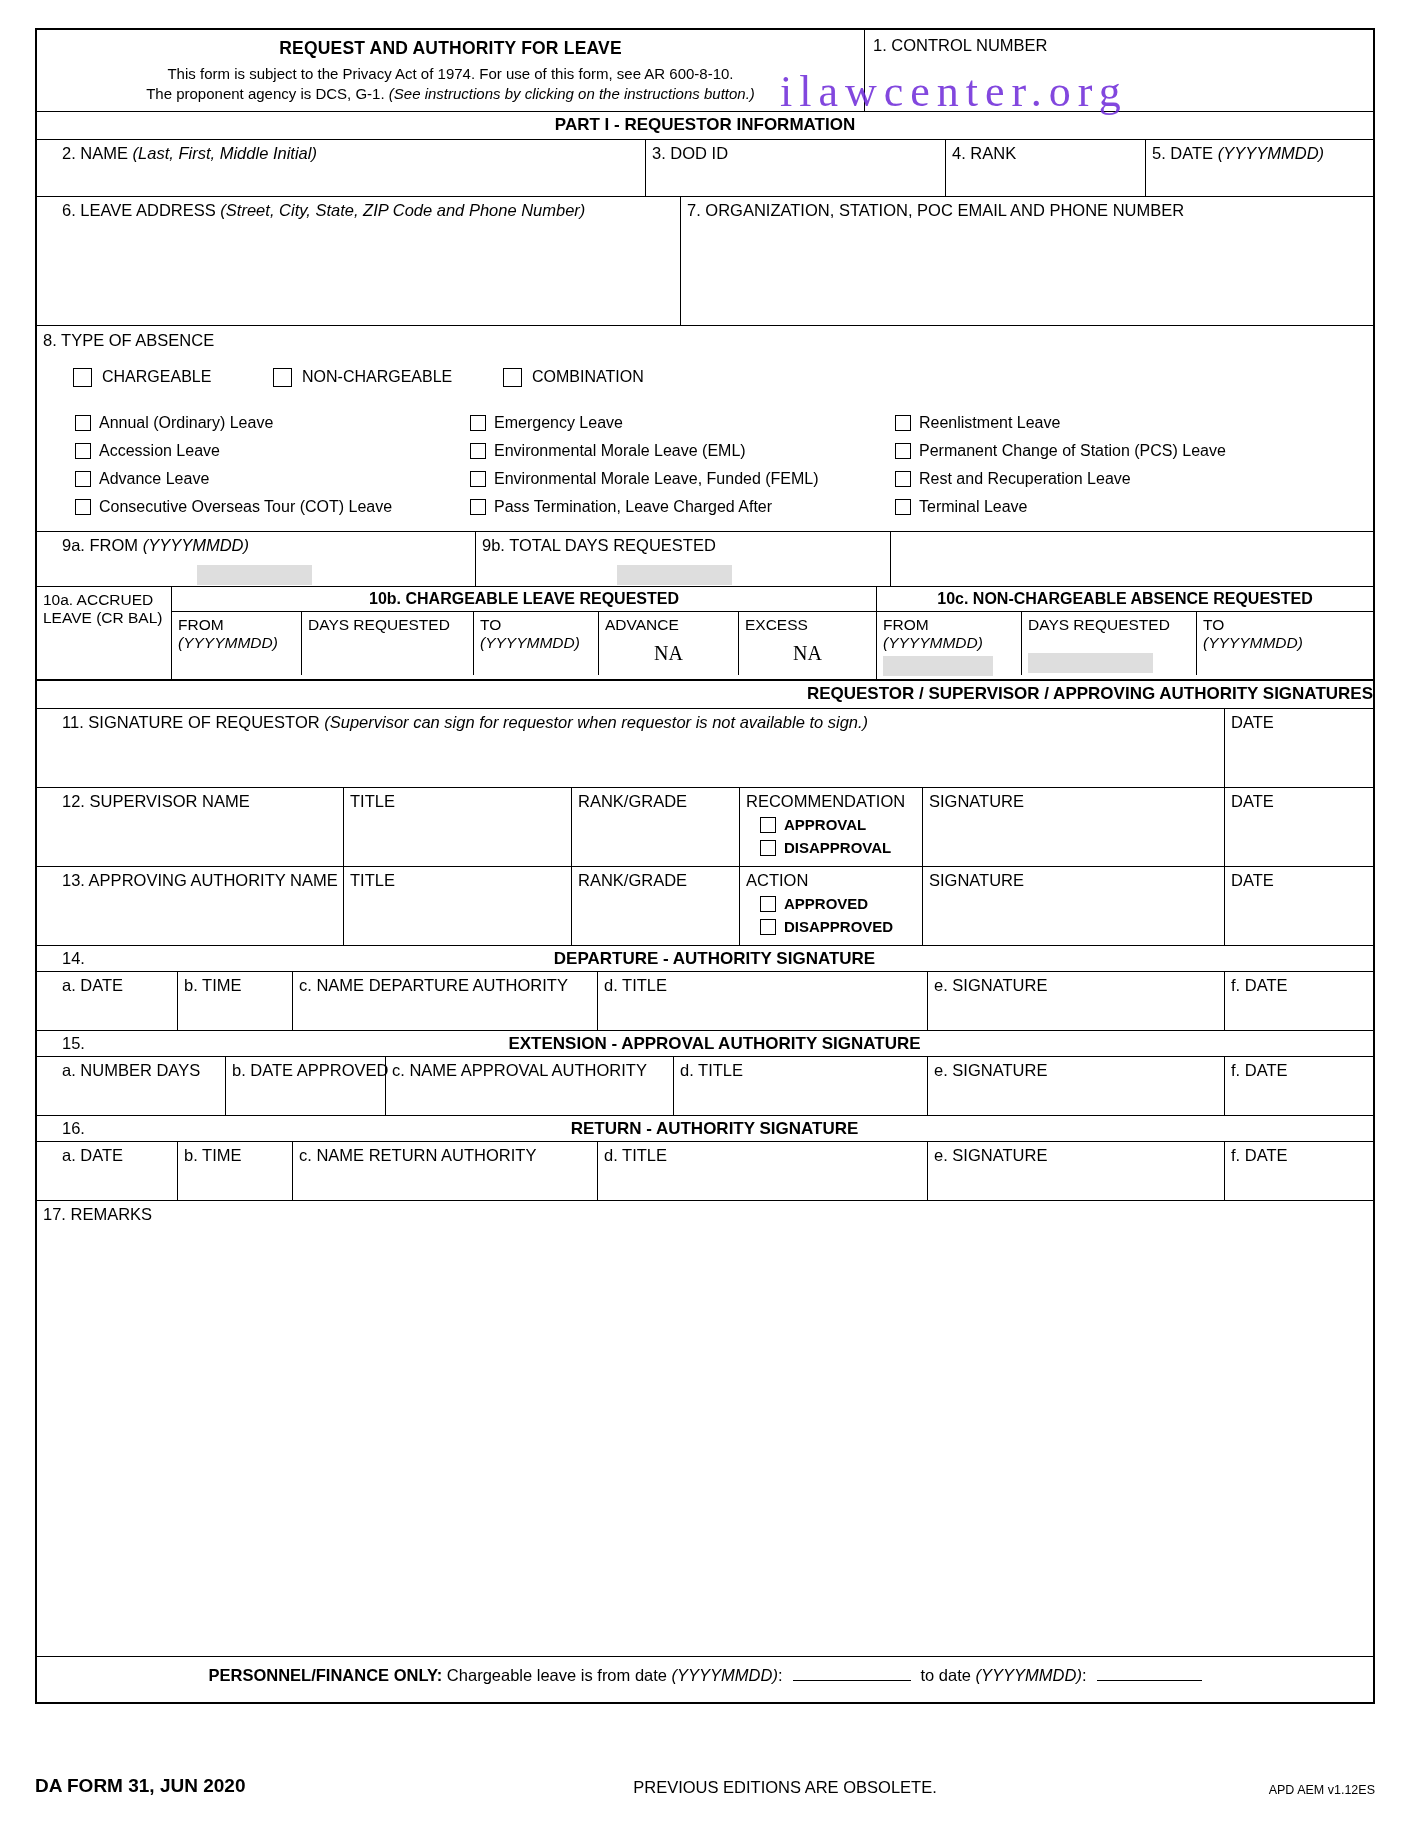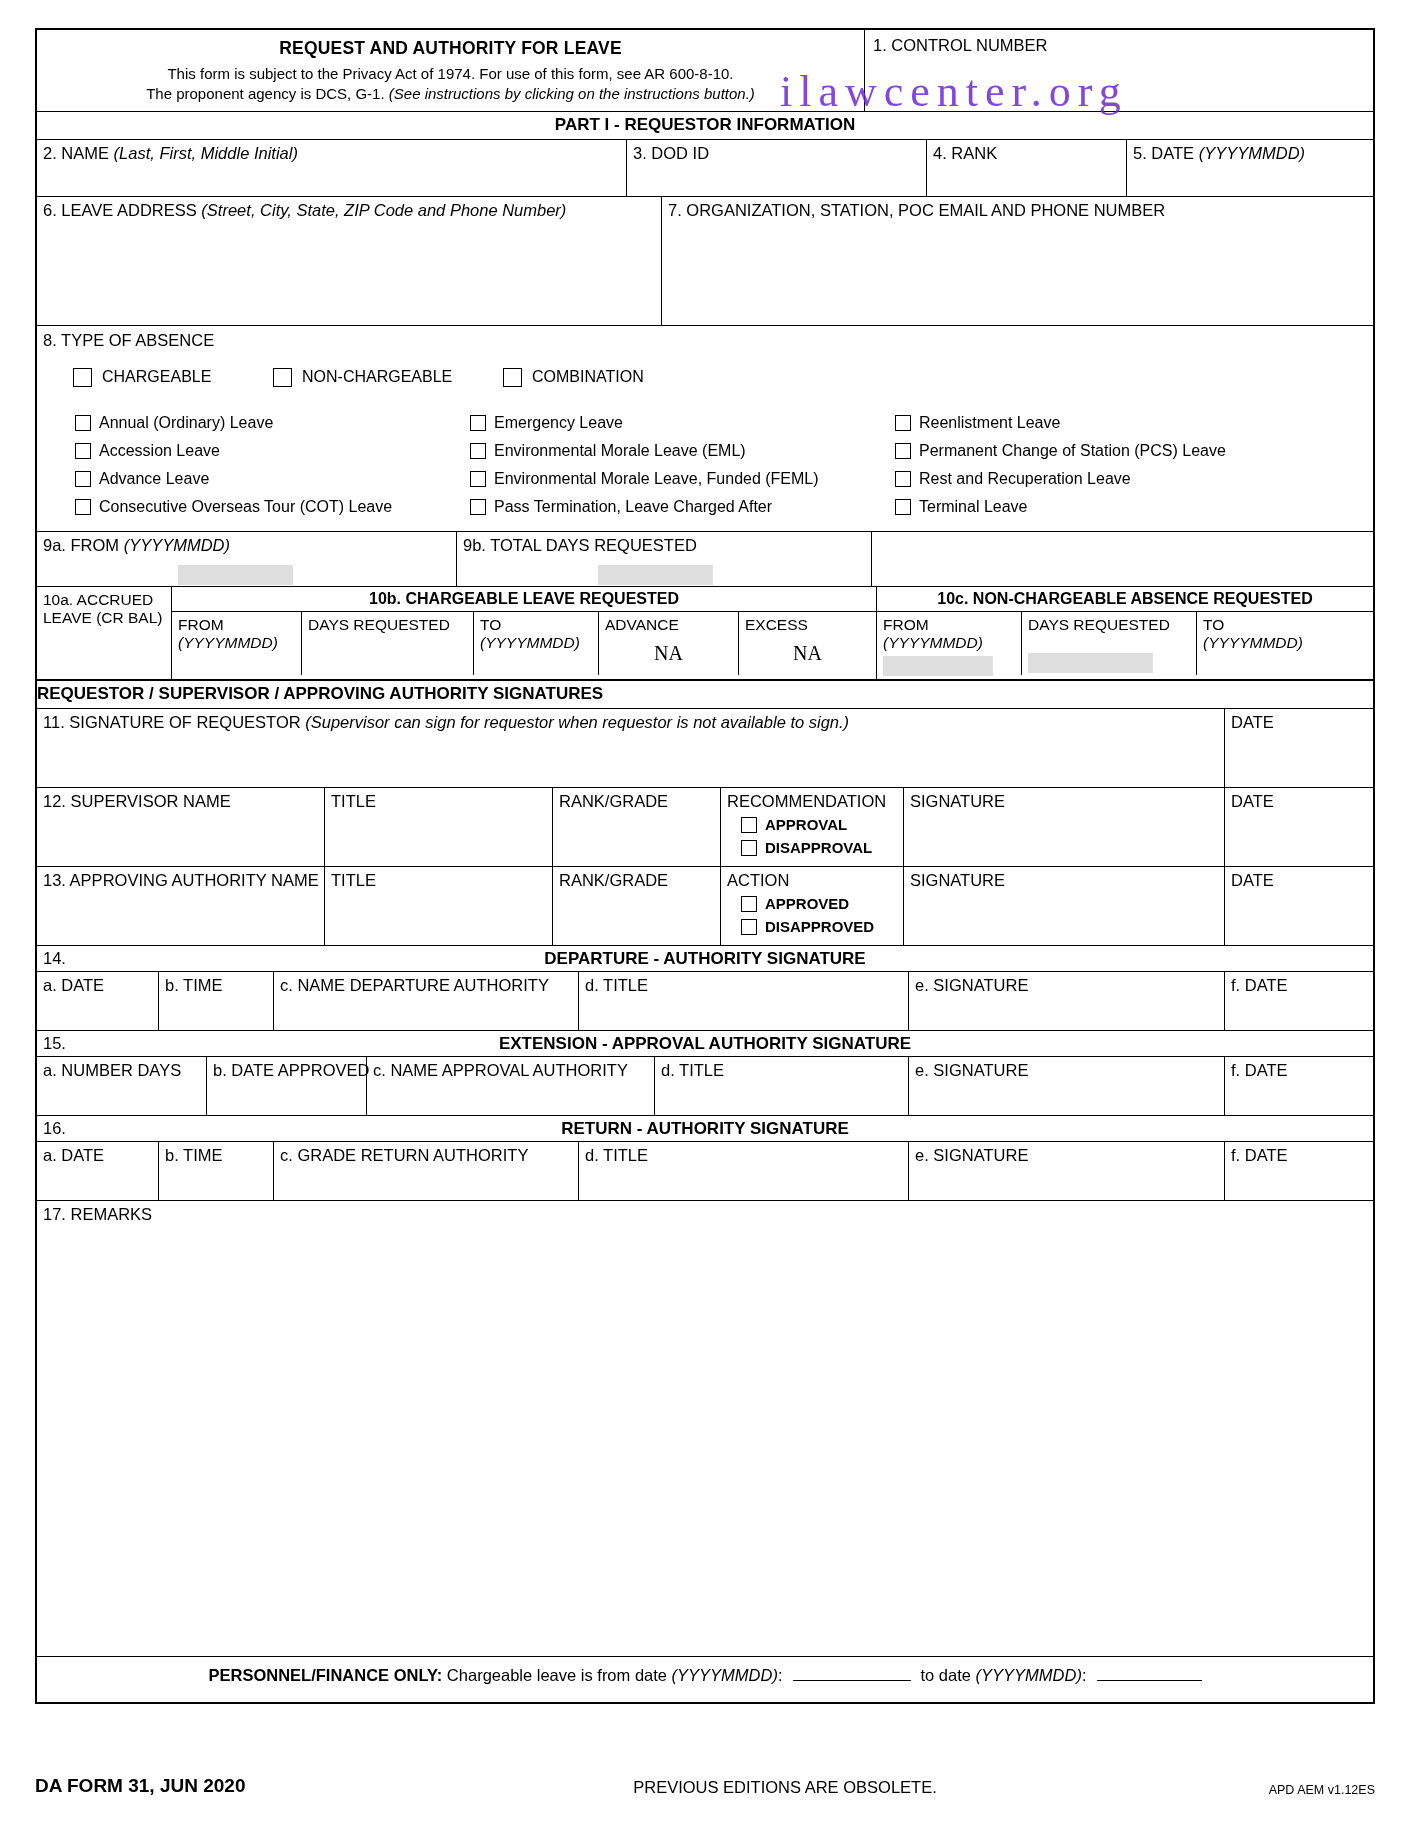--- a/index.html
+++ b/index.html
@@ -28,21 +28,21 @@
     box-sizing: border-box;
     width: 100%;
   }
   .row { display: flex; }
   .cell {
     box-sizing: border-box;
     position: relative;
     padding: 4px 6px;
   }
   .bt { border-top: 1px solid #000; }
-  .bb { border-bottom: 1px solid #000; }
+  .bb { border-bottom: 1px solid #000; padding-left: 19px; }
   .br { border-right: 1px solid #000; }
   .b2t { border-top: 2px solid #000; }
   .lbl {
     font-size: 16.5px;
     line-height: 1.15;
     white-space: nowrap;
   }
   .ital { font-style: italic; }
   .bold { font-weight: bold; }
 
@@ -109,21 +109,21 @@
   }
 
   .shade {
     background: #dedede;
     height: 20px;
   }
 
   .sigband {
     font-size: 17px;
     font-weight: bold;
-    text-align: left;
+    text-align: right;
     padding: 3px 0 4px 0;
   }
 
   .small { font-size: 15px; }
 
   .wm {
     position: absolute;
     top: 38px;
     left: 745px;
     font-family: "Liberation Serif", serif;
@@ -438,21 +438,21 @@
 
     <div class="row bb" style="position:relative">
       <div class="cell" style="width:100%; padding:3px 6px">
         <span class="lbl">16.</span>
         <span class="bold" style="position:absolute; left:0; right:0; text-align:center; font-size:17px">RETURN - AUTHORITY SIGNATURE</span>
       </div>
     </div>
     <div class="row bb">
       <div class="cell br" style="width:122px; height:58px"><span class="lbl">a. DATE</span></div>
       <div class="cell br" style="width:115px"><span class="lbl">b. TIME</span></div>
-      <div class="cell br" style="width:305px"><span class="lbl">c. GRADE RETURN AUTHORITY</span></div>
+      <div class="cell br" style="width:305px"><span class="lbl">c. NAME RETURN AUTHORITY</span></div>
       <div class="cell br" style="width:330px"><span class="lbl">d. TITLE</span></div>
       <div class="cell br" style="flex:1"><span class="lbl">e. SIGNATURE</span></div>
       <div class="cell" style="width:148px"><span class="lbl">f. DATE</span></div>
     </div>
 
     <div class="cell" style="height:455px">
       <span class="lbl">17. REMARKS</span>
     </div>
 
     <div class="cell bt" style="height:46px; text-align:center; padding-top:9px">

